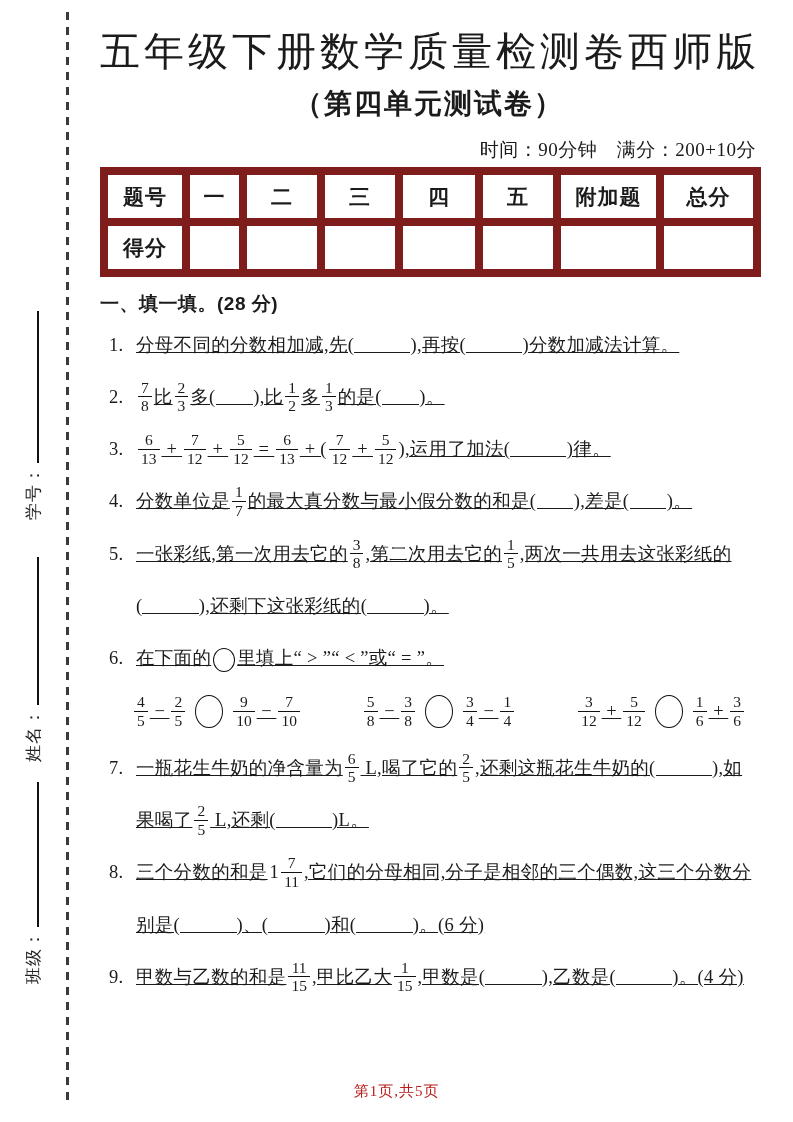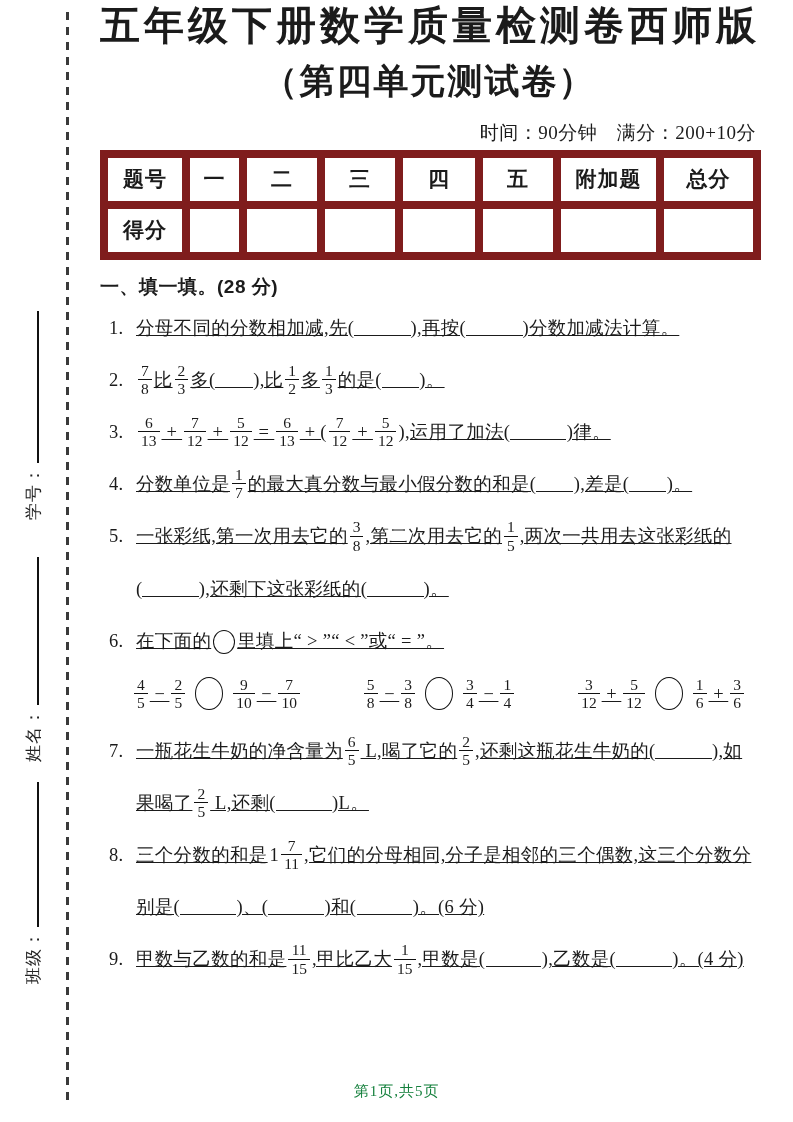--- a/index.html
+++ b/index.html
@@ -25,25 +25,25 @@
   .side-item:nth-of-type(1) .blank-line{width:128px;}
   .side-item:nth-of-type(2){left:22px;top:520px;}
   .side-item:nth-of-type(2) .blank-line{width:152px;}
   .side-item:nth-of-type(3){left:22px;top:762px;}
   .side-item:nth-of-type(3) .blank-line{width:148px;}
   .side-item:nth-of-type(4){left:22px;top:984px;}
   .side-item:nth-of-type(4) .blank-line{width:145px;}
   
   .content{position:absolute;left:100px;top:0;width:658px;}
   .paper-title{
-    text-align:center;font-size:40px;font-weight:bold;
+    margin-top:26px;text-align:center;font-size:40px;font-weight:normal;
     letter-spacing:4px;line-height:1.3;white-space:nowrap;
   }
   .paper-subtitle{
-    margin-top:8px;text-align:center;font-size:35px;font-weight:600;
+    margin-top:8px;text-align:center;font-size:28px;font-weight:600;
     letter-spacing:2px;line-height:1.25;
   }
   .exam-meta{margin-top:16px;text-align:right;font-size:19px;letter-spacing:.5px;padding-right:2px;}
   
   table.score-table{border-collapse:collapse;margin-top:4px;width:655px;table-layout:fixed;}
   .score-table td{
     border:8px solid #7f1d1d;height:43px;text-align:center;vertical-align:middle;
     font-size:21px;font-weight:600;letter-spacing:1px;padding:0;
   }
   .score-table col:nth-child(1){width:82px;}
@@ -82,21 +82,21 @@
   .circle-sm{width:20px;height:22px;margin:0 2px;}
   
   .cmp-row{
     display:flex;justify-content:space-between;align-items:center;
     padding:2px 12px 2px 32px;height:54px;font-size:18.5px;
   }
   .cmp-expr{white-space:nowrap;}
   
   .page-footer{
     position:absolute;left:0;width:793px;top:1082px;text-align:center;
-    font-size:15px;color:#15803d;letter-spacing:1px;
+    font-size:15px;color:#b91c1c;letter-spacing:1px;
   }
 </style>
 </head>
 <body>
 
 <div class="fold-line"></div>
 
 <div class="side-item">
   <span>学号：</span><span class="blank-line"></span>
 </div>

